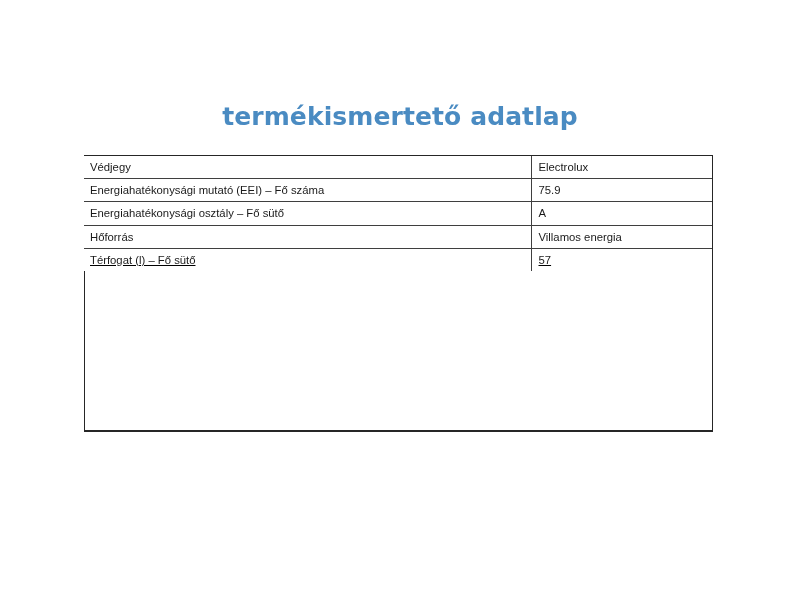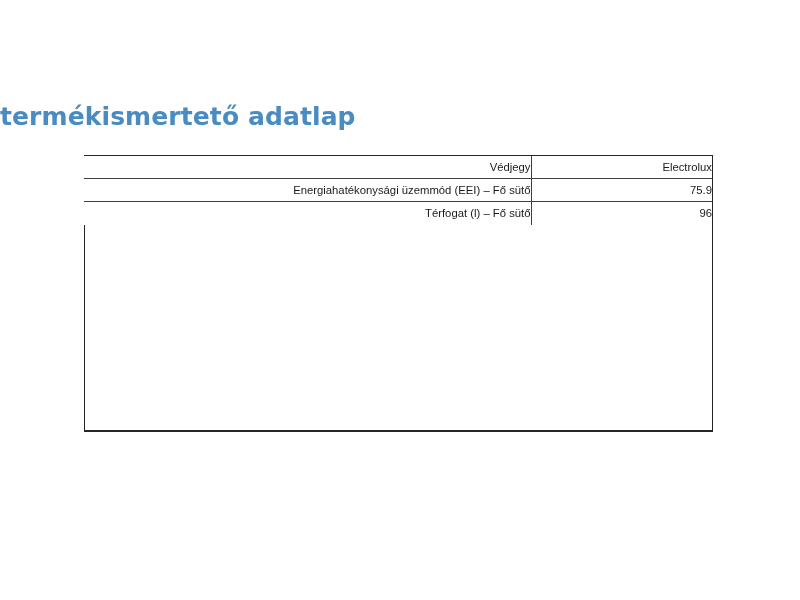--- a/index.html
+++ b/index.html
@@ -19,62 +19,62 @@
     position: relative;
     width: 800px;
     height: 600px;
     background: #ffffff;
   }
   .doc-title {
     position: absolute;
     top: 101px;
     left: 0;
     width: 800px;
-    text-align: left;
+    text-align: center;
     font-family: "DejaVu Sans", sans-serif;
     font-size: 25px;
     font-weight: bold;
     letter-spacing: 0.1px;
     color: #4a8bc2;
     line-height: 32px;
     white-space: nowrap;
   }
   .spec-table {
     position: absolute;
     left: 84px;
     top: 156px;
     width: 628px;
     border-collapse: collapse;
     table-layout: fixed;
     background: #ffffff;
-    text-align: right;
   }
   .spec-table col.col-label { width: 447px; }
   .spec-table col.col-value { width: 181px; }
 
   .spec-table tr {
     border-bottom: 1px solid #3f3f3f;
   }
   .spec-table tr:last-child {
     border-bottom: none;
+    text-decoration: underline;
   }
   .spec-table td {
     border: none;
     padding: 4px 0 4px 6px;
     font-size: 11.3px;
     line-height: 14.2px;
     vertical-align: middle;
     color: #1a1a1a;
     word-wrap: break-word;
   }
   .spec-table td.cell-label {
     border-right: 1px solid #3f3f3f;
   }
   .spec-table td.cell-value {
-    padding-left: 14px;
+    padding-left: 7px;
   }
   
   .table-frame-top,
   .table-frame-bottom {
     position: absolute;
     left: 84px;
     width: 629px;
     height: 2px;
     background: #262626;
   }
@@ -108,23 +108,31 @@
     <colgroup>
       <col class="col-label">
       <col class="col-value">
     </colgroup>
     <tbody id="spec-table-body">
         <tr>
           <td class="cell-label">Védjegy</td>
           <td class="cell-value">Electrolux</td>
         </tr>
         <tr>
-          <td class="cell-label">Energiahatékonysági üzemmód (EEI) – Fő sütő</td>
+          <td class="cell-label">Energiahatékonysági mutató (EEI) – Fő száma</td>
           <td class="cell-value">75.9</td>
         </tr>
         <tr>
+          <td class="cell-label">Energiahatékonysági osztály – Fő sütő</td>
+          <td class="cell-value">A</td>
+        </tr>
+        <tr>
+          <td class="cell-label">Hőforrás</td>
+          <td class="cell-value">Villamos energia</td>
+        </tr>
+        <tr>
           <td class="cell-label">Térfogat (l) – Fő sütő</td>
-          <td class="cell-value">96</td>
+          <td class="cell-value">57</td>
         </tr>
       </tbody>
   </table>
 
 </div>
 
 </body></html>

